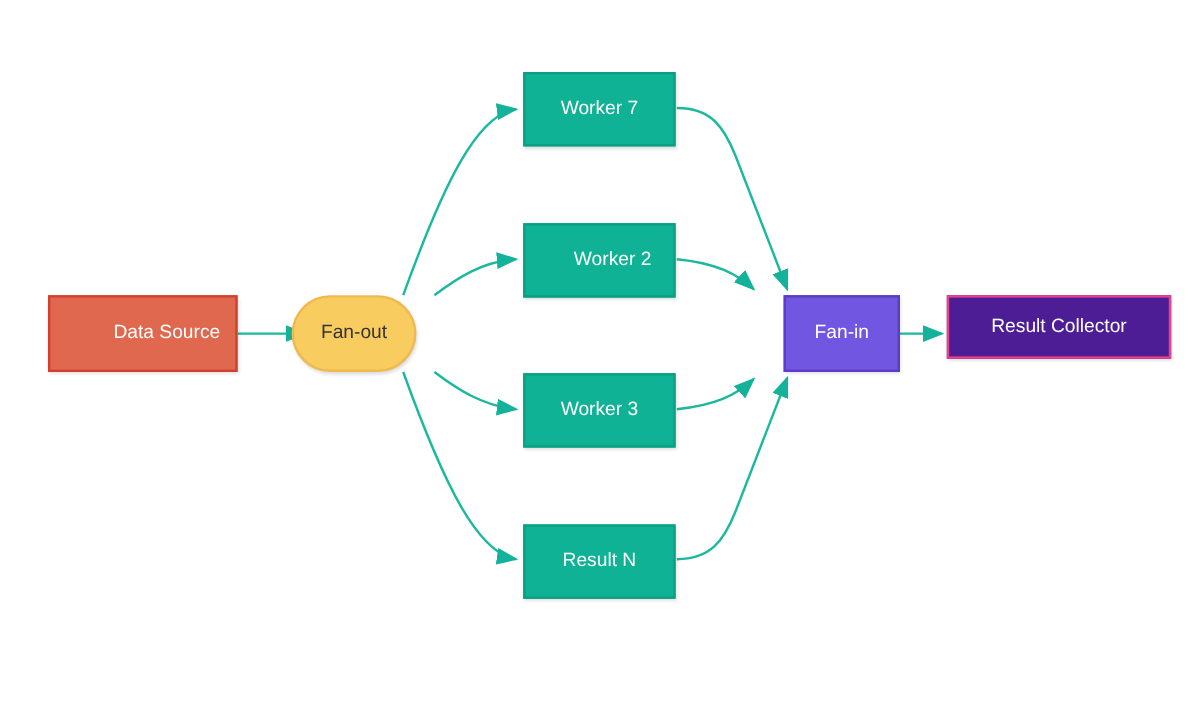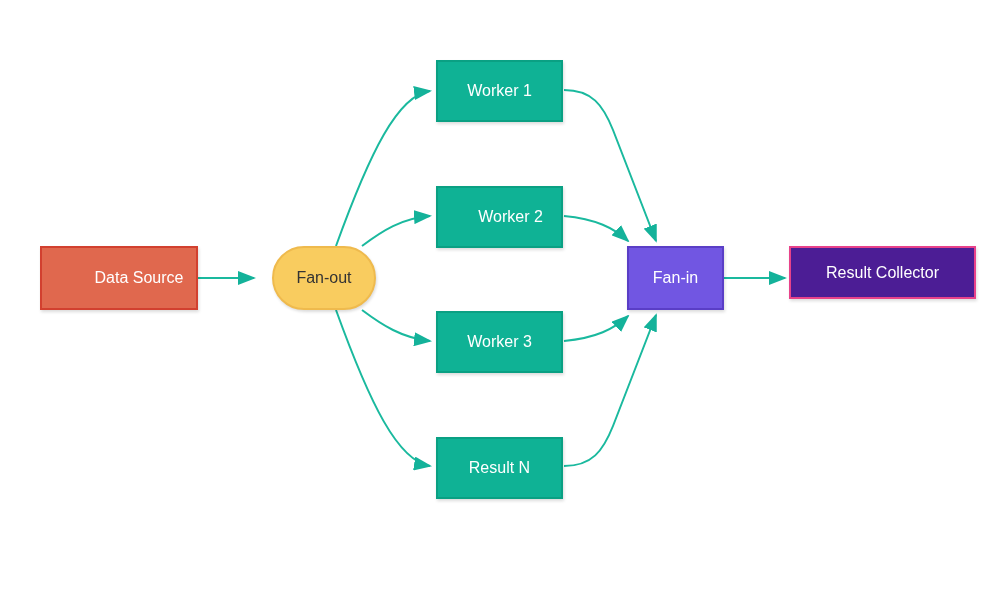--- a/index.html
+++ b/index.html
@@ -21,27 +21,27 @@
     display: flex;
     align-items: center;
     justify-content: center;
     font-size: 16px;
     box-sizing: border-box;
     border: 2px solid transparent;
     box-shadow: 1px 2px 3px rgba(0,0,0,0.14);
     white-space: nowrap;
   }
   .node-data-source      { left: 40px;  top: 246px; width: 158px; height: 64px; background: #e0684e; border-color: #d2402f; color: #ffffff; padding-left: 40px; }
-  .node-fan-out          { left: 272px; top: 246px; width: 104px; height: 64px; background: #f9cc5f; border-color: #efba4d; color: #333333; border-radius: 32px; }
+  .node-fan-out          { left: 243px; top: 246px; width: 104px; height: 64px; background: #f9cc5f; border-color: #efba4d; color: #333333; border-radius: 32px; }
   .node-worker           { left: 436px; width: 127px; height: 62px; background: #0fb295; border-color: #0aa083; color: #ffffff; }
   .node-worker-1         { top: 60px; }
   .node-worker-2         { top: 186px; padding-left: 22px; }
   .node-worker-3         { top: 311px; }
   .node-worker-n         { top: 437px; }
-  .node-fan-in           { left: 627px; top: 246px; width: 97px;  height: 64px; background: #7156e2; border-color: #5a3ec6; color: #ffffff; }
+  .node-fan-in           { left: 653px; top: 246px; width: 97px;  height: 64px; background: #7156e2; border-color: #5a3ec6; color: #ffffff; }
   .node-result-collector { left: 789px; top: 246px; width: 187px; height: 53px; background: #4c1d95; border-color: #e8428a; color: #ffffff; }
   .edge { stroke: #1ab99e; stroke-width: 2; fill: none; }
   .arrowhead-fill { fill: #14b29a; }
 </style>
 </head>
 <body>
 
 <div class="canvas">
 
   <svg class="edges-layer" width="1000" height="600" viewBox="0 0 1000 600" xmlns="http://www.w3.org/2000/svg">
@@ -64,21 +64,21 @@
 
   <div class="node node-data-source">
     <span>Data Source</span>
   </div>
 
   <div class="node node-fan-out">
     <span>Fan-out</span>
   </div>
 
   <div class="node node-worker node-worker-1">
-    <span>Worker 1</span>
+    <span>Worker 7</span>
   </div>
 
   <div class="node node-worker node-worker-2">
     <span>Worker 2</span>
   </div>
 
   <div class="node node-worker node-worker-3">
     <span>Worker 3</span>
   </div>
 

